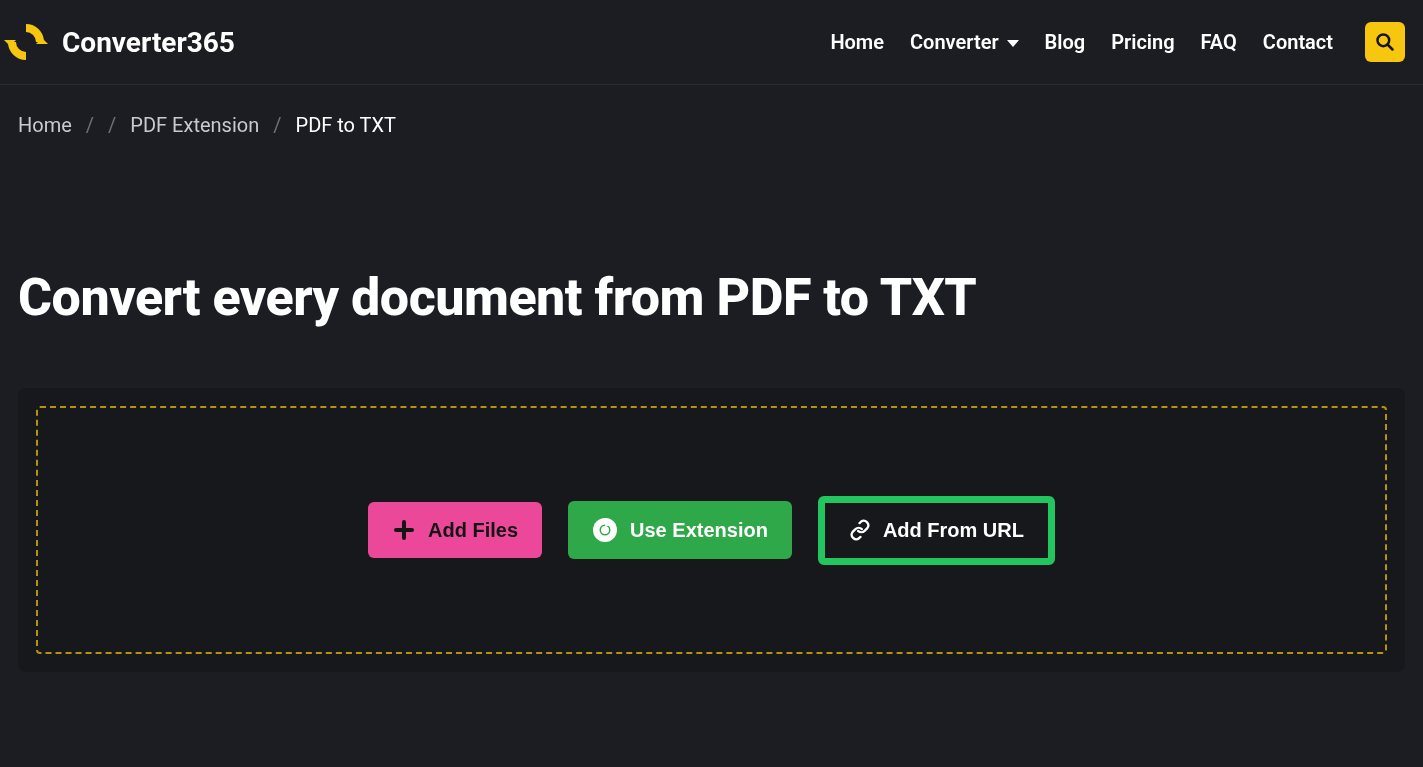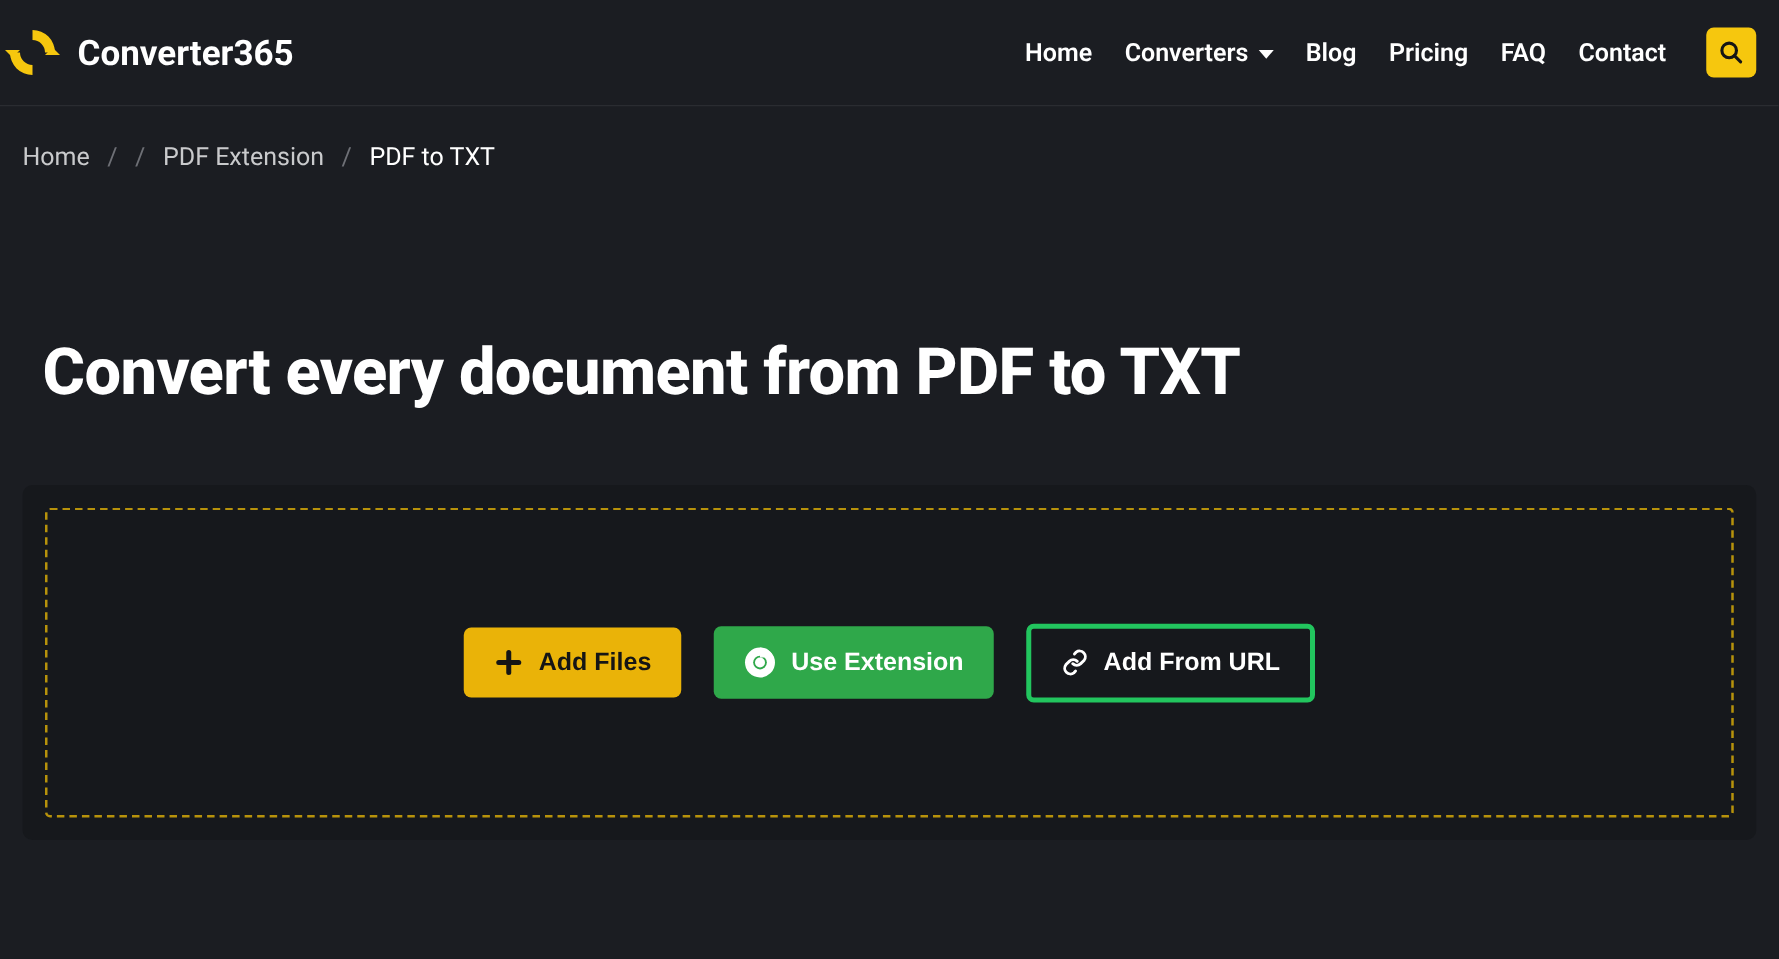--- a/index.html
+++ b/index.html
@@ -80,21 +80,20 @@
   }
   .breadcrumb .sep {
     color: #6e7076;
   }
   .breadcrumb .current {
     color: #ffffff;
     font-weight: 400;
   }
   .hero {
     padding: 130px 0 0 18px;
-    margin-left: 16px;
   }
   .hero h1 {
     font-size: 52px;
     font-weight: 800;
     margin-bottom: 26px;
     letter-spacing: -0.5px;
   }
   .hero p {
     font-size: 22px;
     line-height: 1.65;
@@ -122,31 +121,31 @@
     align-items: center;
     gap: 12px;
     padding: 16px 24px;
     border-radius: 6px;
     font-size: 20px;
     font-weight: 700;
     cursor: pointer;
     border: none;
   }
   .btn-yellow {
-    background: #eab308;
+    background: #ec4899;
     color: #151515;
   }
   .btn-green {
     background: #2fa84a;
     color: #ffffff;
   }
   .btn-outline {
     background: transparent;
     color: #ffffff;
-    border: 4px solid #22c55e;
+    border: 7px solid #22c55e;
   }
   .plus-icon svg, .chrome-icon svg, .link-icon svg, .search-btn svg { display:block; }
 </style>
 </head>
 <body>
 
 <header class="header">
   <div class="logo-wrap">
     <span class="logo-icon">
       <svg width="48" height="48" viewBox="0 0 48 48">
@@ -155,21 +154,21 @@
         <polygon points="40,20 46,26 34,26" fill="#f6c70e"></polygon>
         <polygon points="8,28 2,22 14,22" fill="#f6c70e"></polygon>
       </svg>
     </span>
     <span class="logo-text">Converter365</span>
   </div>
 
   <nav class="nav">
     <a class="nav-link">Home</a>
     <a class="nav-link">
-      <span>Converters</span>
+      <span>Converter</span>
       <span class="chevron-down"></span>
     </a>
     <a class="nav-link">Blog</a>
     <a class="nav-link">Pricing</a>
     <a class="nav-link">FAQ</a>
     <a class="nav-link">Contact</a>
     <div class="search-btn">
       <span>
         <svg width="20" height="20" viewBox="0 0 24 24" fill="none" stroke="#151515" stroke-width="3" stroke-linecap="round">
           <circle cx="10" cy="10" r="7"></circle>

